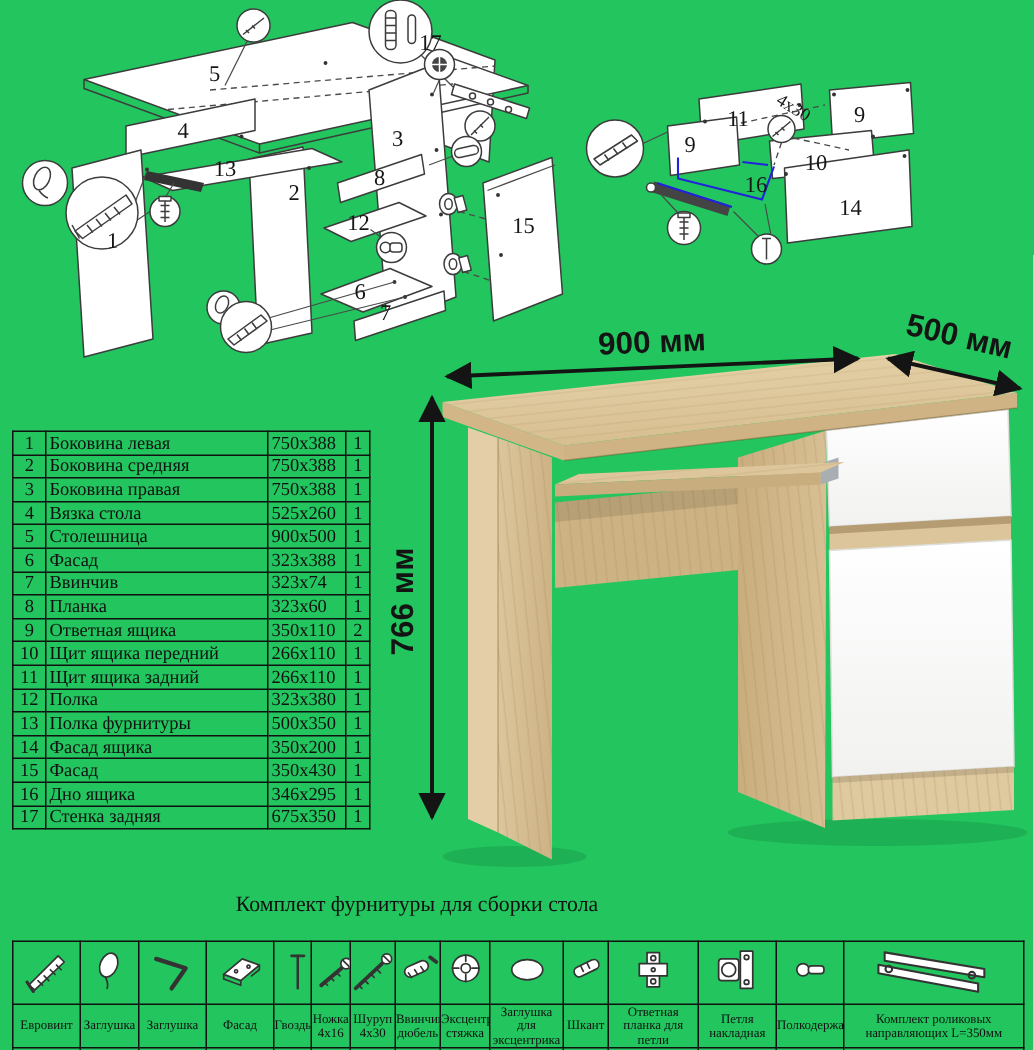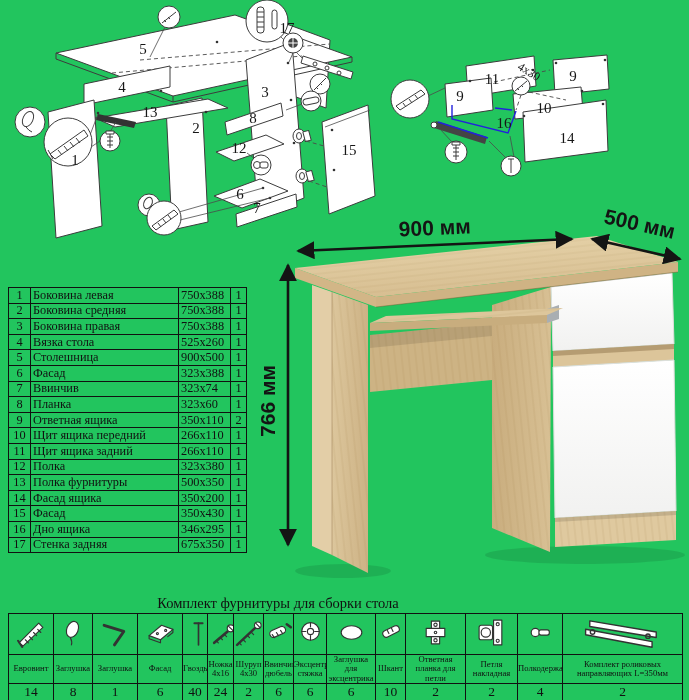--- a/index.html
+++ b/index.html
@@ -17,21 +17,21 @@
   svg text.pnum.small{font:12px "Liberation Serif",serif}
   svg text.dimlabel{font:bold 21px "Liberation Sans",sans-serif;fill:#141414;text-anchor:middle}
   
   #parts-table{position:absolute;left:8px;top:287px;width:238px;border-collapse:collapse;
     border:1.5px solid #111;font:12.3px/1.05 "Liberation Serif",serif;table-layout:fixed}
   #parts-table td{border:1px solid #111;height:15.6px;padding:0 2px;white-space:nowrap;overflow:hidden}
   #parts-table td.pt-num,#parts-table td.pt-qty{text-align:center;padding:0}
   #parts-table td.pt-size{text-align:left}
   
   #hw{position:absolute;left:8px;top:595px;width:676px}
-  #hw-title{width:540px;text-align:center;font:14.5px "Liberation Serif",serif;color:#111;margin-bottom:1px}
+  #hw-title{width:540px;text-align:center;font:14.5px "Liberation Serif",serif;color:#111;margin-bottom:15px}
   #hw-table{border-collapse:collapse;width:674px;table-layout:fixed;border:1.5px solid #111}
   #hw-table td{border:1px solid #111;text-align:center;vertical-align:middle;overflow:hidden;padding:0}
   #hw-table td.hw-icon-cell{height:38px}
   #hw-table td.hw-name-cell{height:23px;font:8.6px/1.08 "Liberation Serif",serif}
   #hw-table td.hw-qty-cell{height:18px;font:13.5px "Liberation Serif",serif}
 </style>
 </head>
 <body>
 
 <div id="stage">

